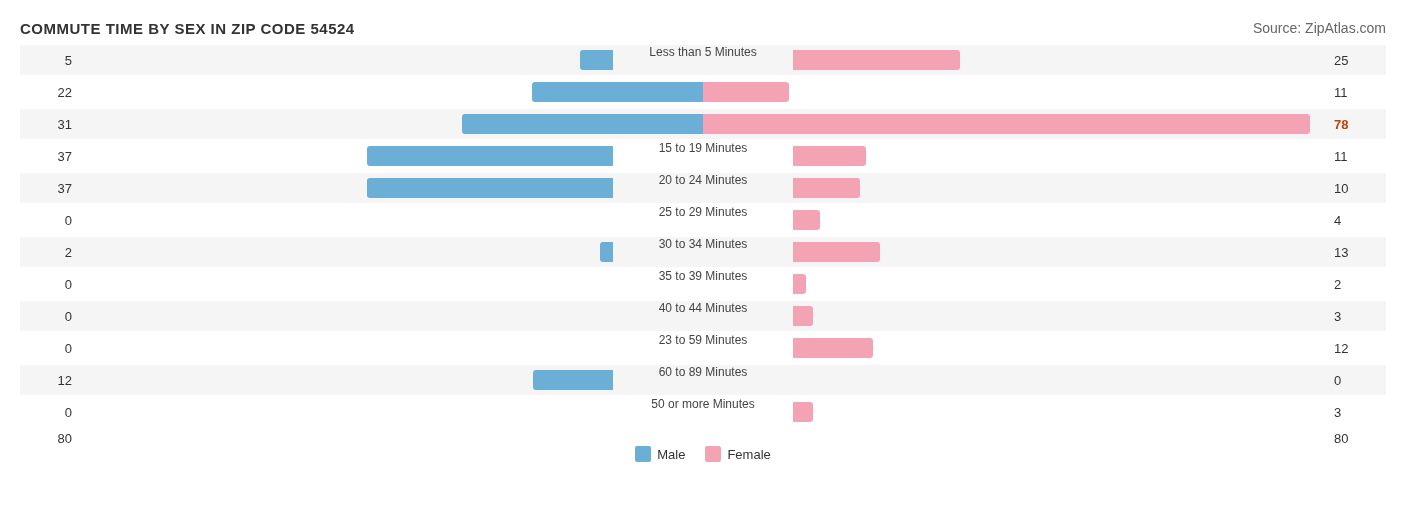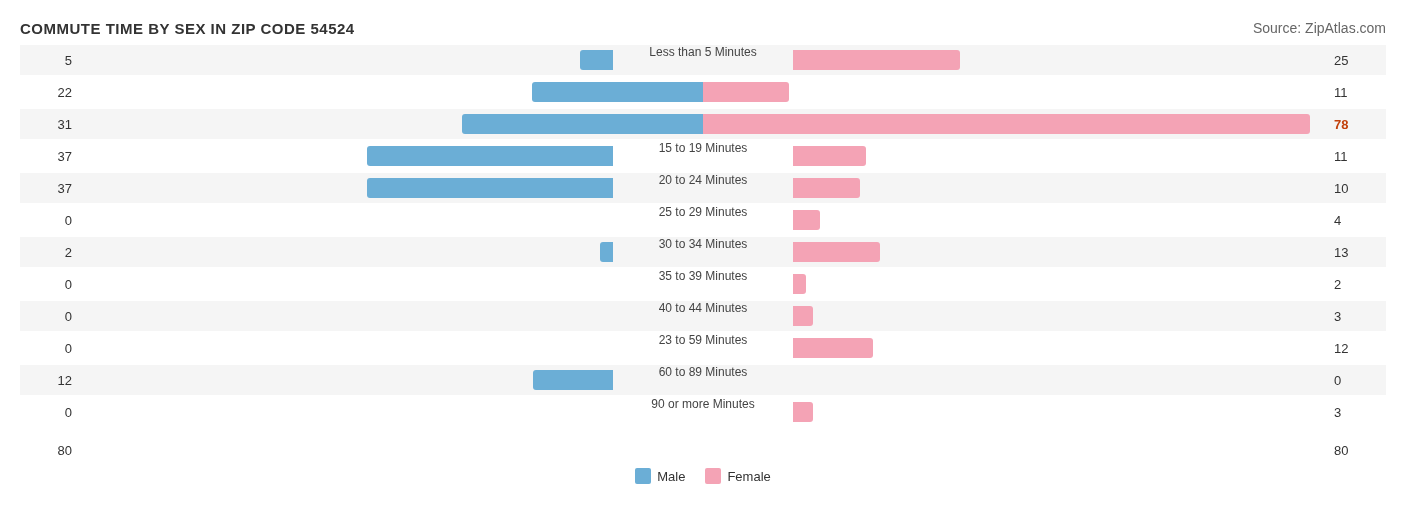--- a/index.html
+++ b/index.html
@@ -104,21 +104,21 @@
     .bar-female {
       height: 20px;
       background: #f4a3b5;
       border-radius: 0 3px 3px 0;
       display: flex;
       align-items: center;
       justify-content: flex-start;
     }
     .axis-labels {
       display: flex;
-      margin-top: 16px;
+      margin-top: 4px;
       justify-content: center;
     }
     .axis-left {
       width: 60px;
       text-align: right;
       padding-right: 8px;
       font-size: 13px;
       color: #333;
     }
     .axis-right {
@@ -129,21 +129,20 @@
       color: #333;
     }
     .axis-center {
       flex: 1;
       
     }
     .legend {
       display: flex;
       justify-content: center;
       align-items: center;
-      margin-top: 10px;
       gap: 20px;
     }
     .legend-item {
       display: flex;
       align-items: center;
       gap: 6px;
       font-size: 13px;
       color: #333;
     }
     .legend-box {
@@ -305,21 +304,21 @@
           </div>
         </div>
         <div class="right-value">0</div>
       </div>
       <div class="row">
         <div class="left-value">0</div>
         <div class="bars-area">
           <div class="male-side">
             <div class="bar-male" style="width: 0%;"></div>
           </div>
-          <div class="label-center">90 or more Minutes</div>
+          <div class="label-center">50 or more Minutes</div>
           <div class="female-side">
             <div class="bar-female" style="width: 3.75%;"></div>
           </div>
         </div>
         <div class="right-value">3</div>
       </div>
     </div>
 
   <div class="axis-labels">
     <div class="axis-left">80</div>

